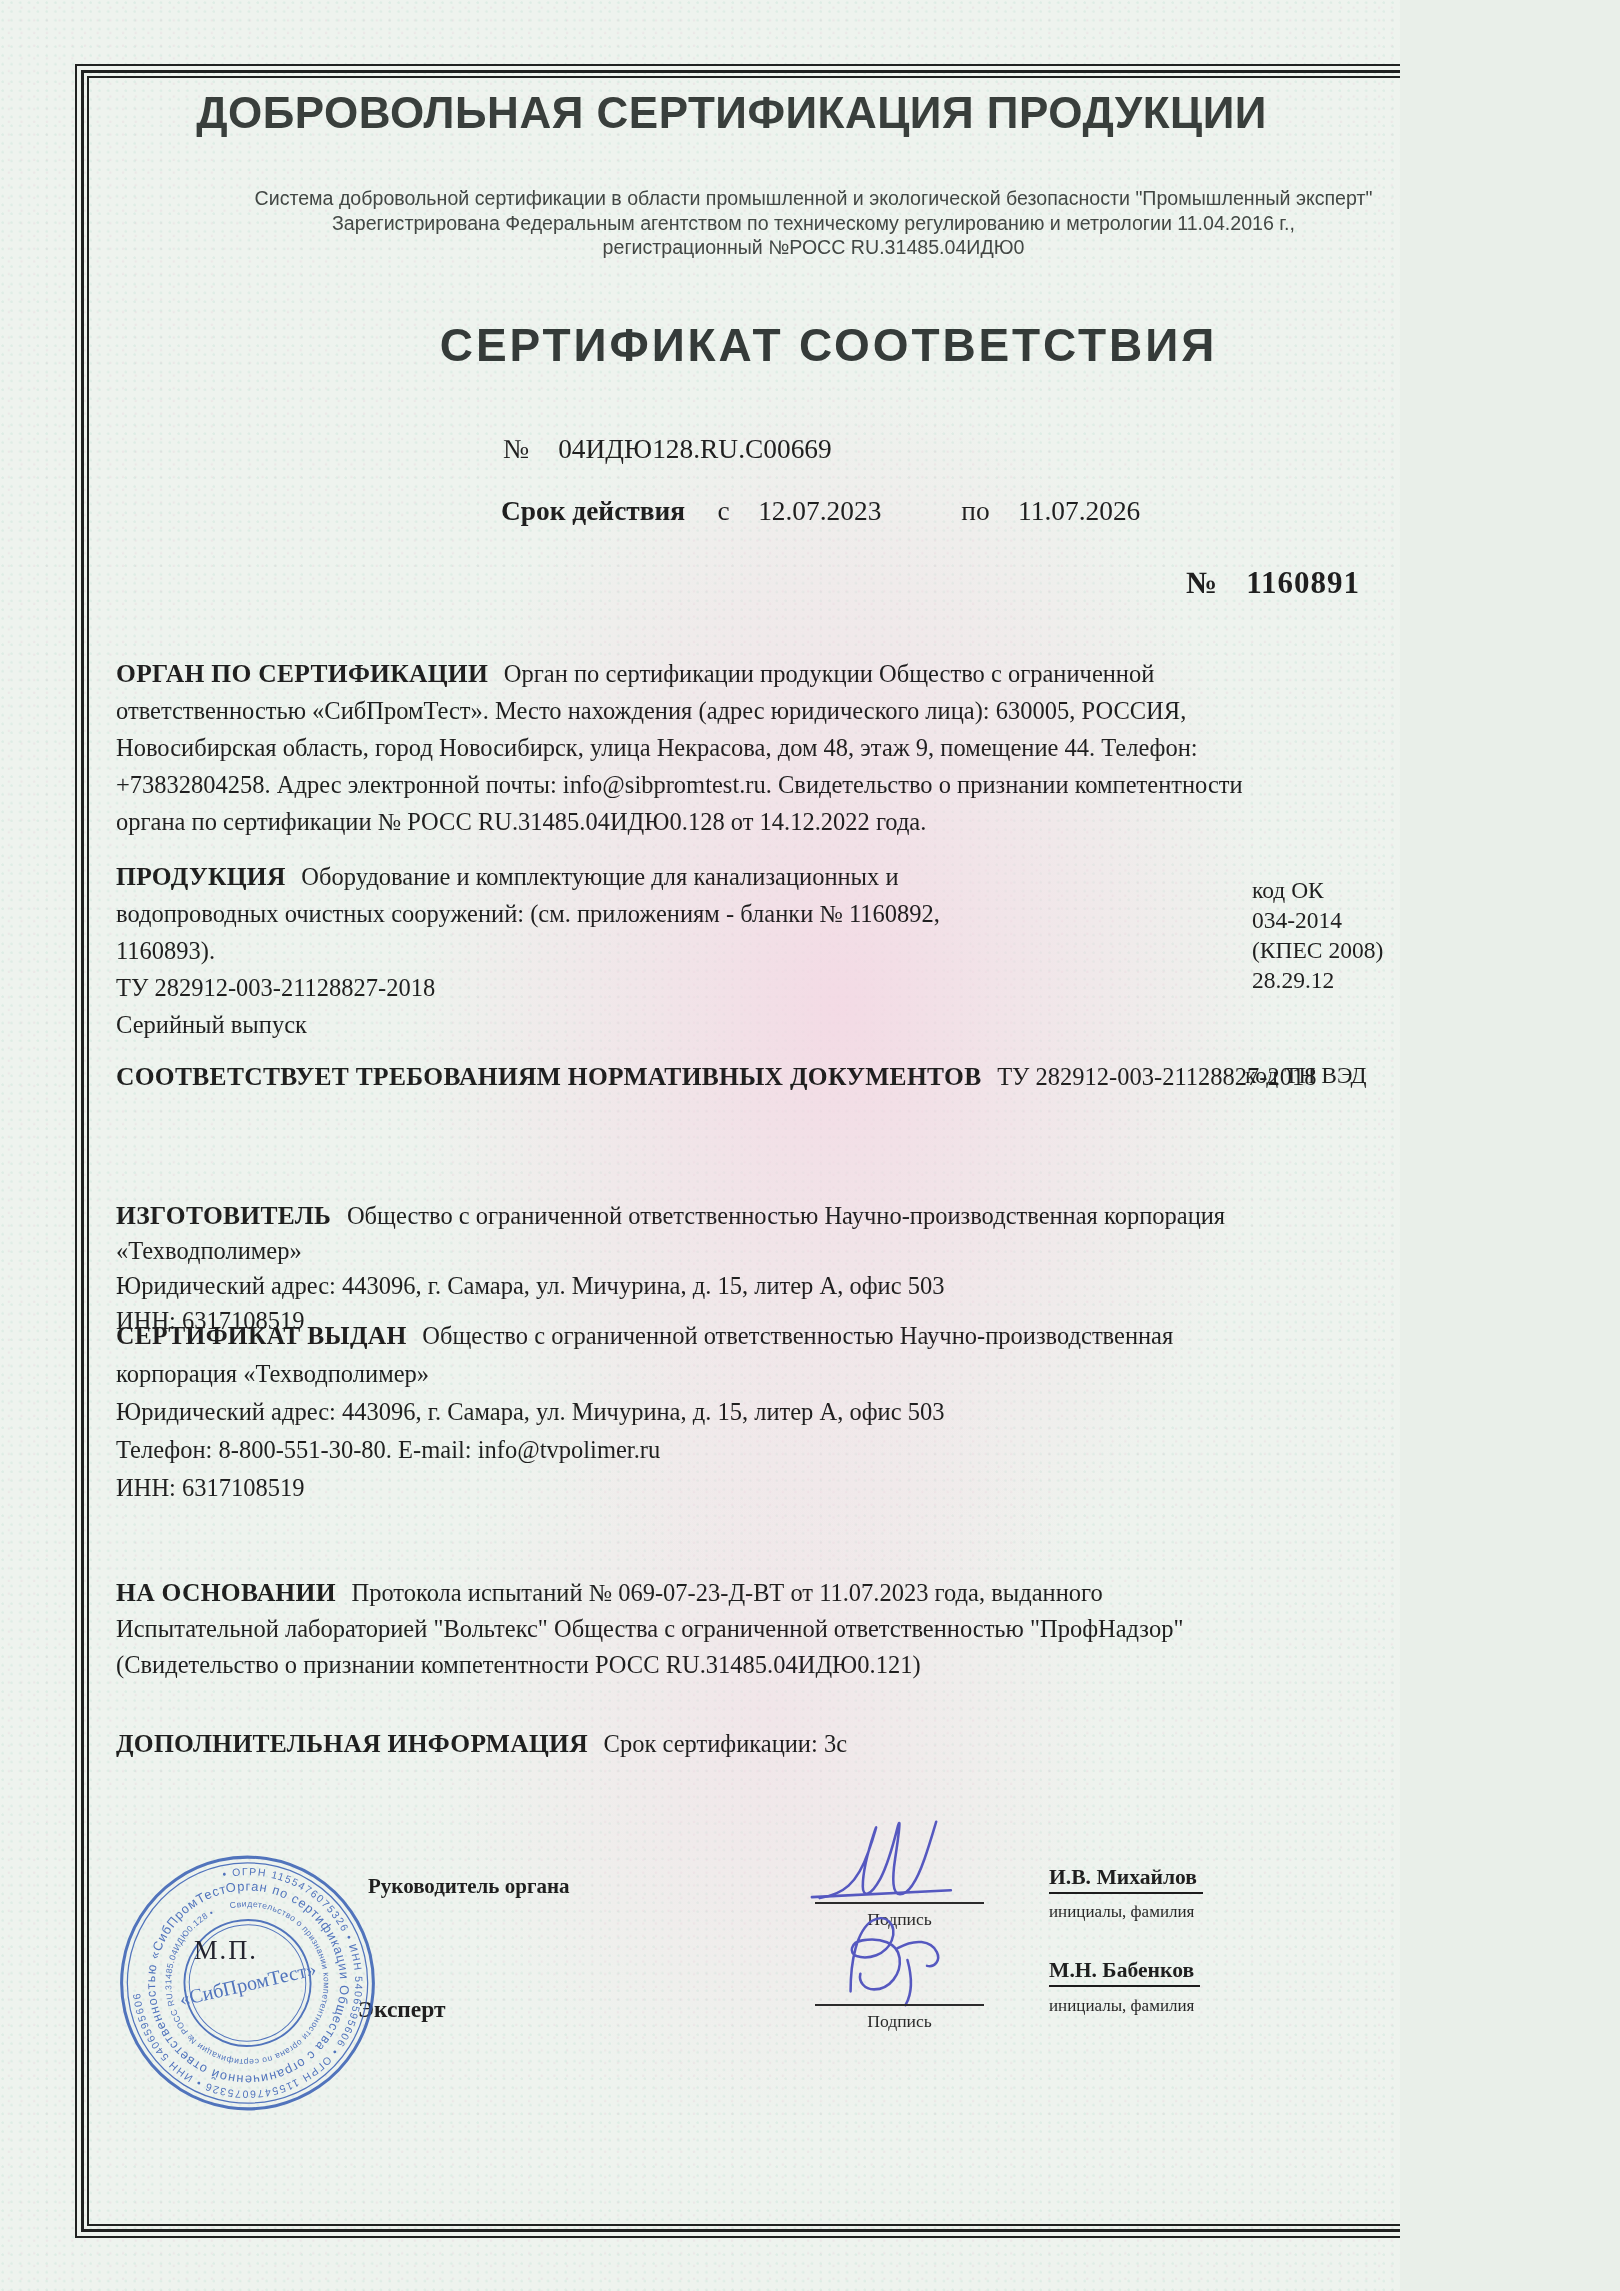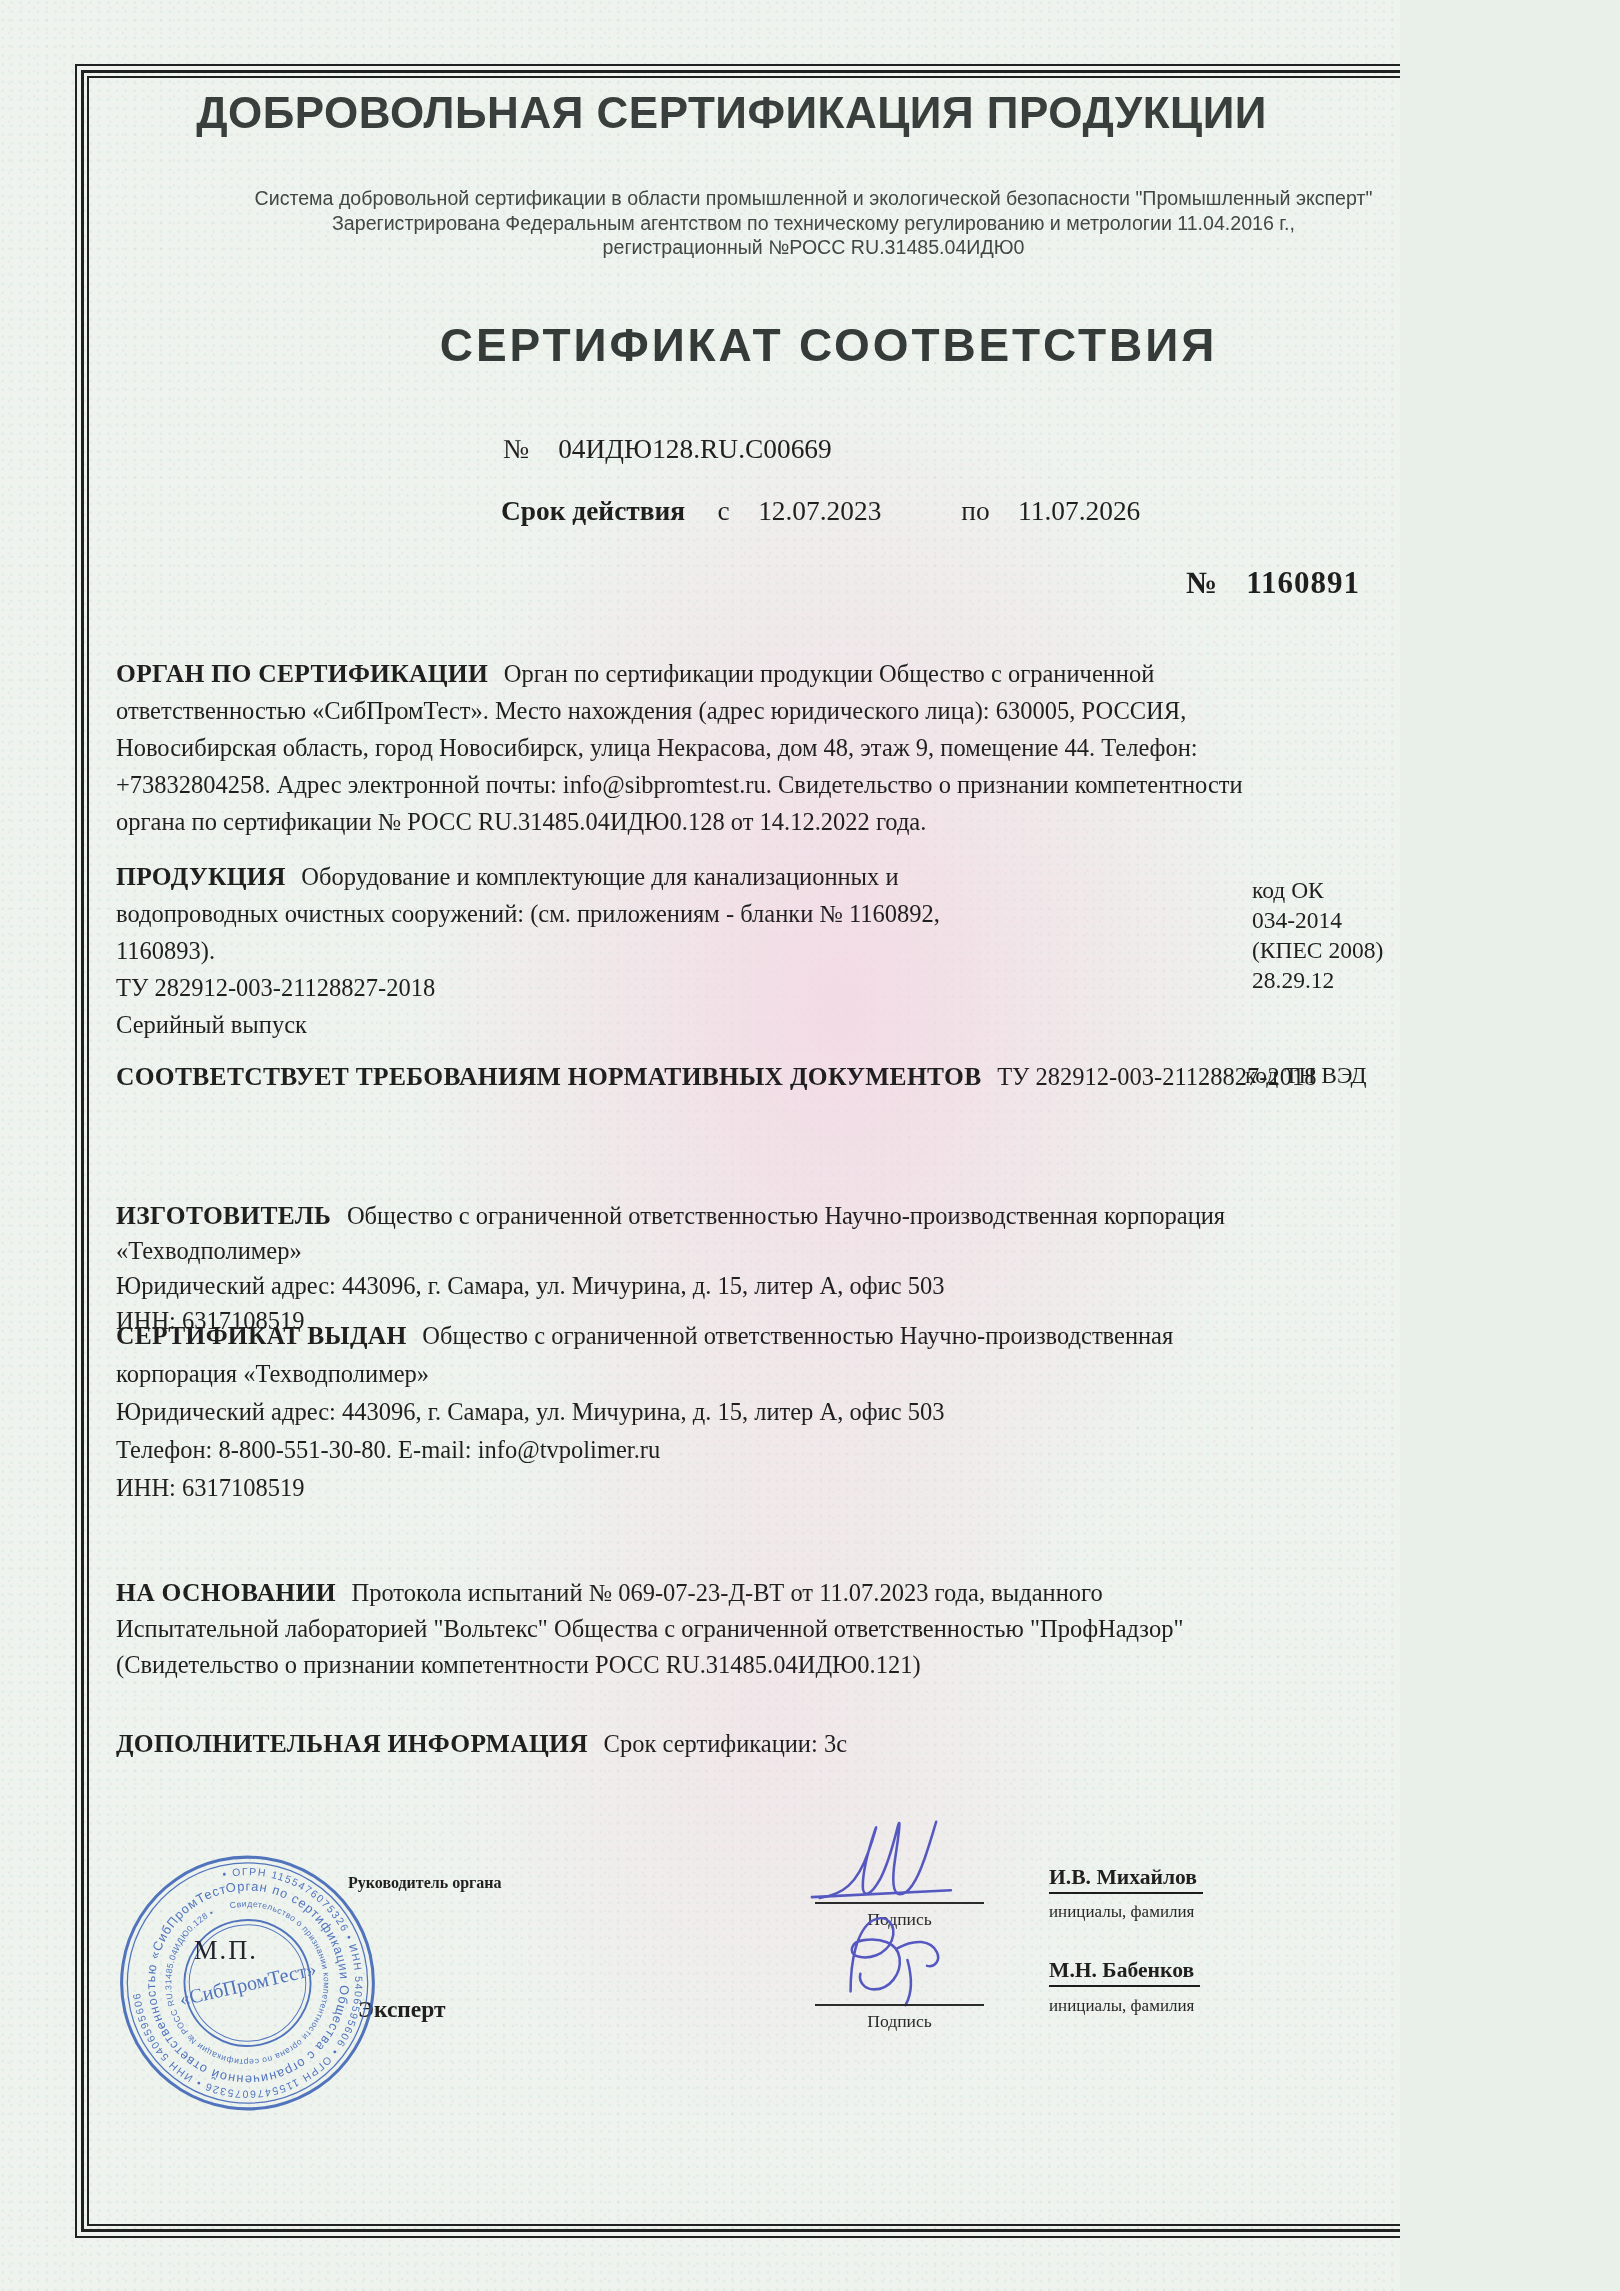--- a/index.html
+++ b/index.html
@@ -37,21 +37,21 @@
   .sec-organ{top:655px;}
   .sec-product{top:858px; width:1108px;}
   .code-ok{left:1252px; top:875px; font-size:23.5px; line-height:30px;}
   .sec-conformity{top:1057px; line-height:39px;}
   .code-tn{left:1245px; top:1062px; font-size:23.5px;}
   .sec-manufacturer{top:1198px; line-height:35px;}
   .sec-issued{top:1317px; line-height:38px;}
   .sec-basis{top:1575px; line-height:36px;}
   .sec-additional{top:1725px;}
 
-  .role1{left:348px; top:1874px; font-size:16px; font-weight:bold;}
+  .role1{left:368px; top:1874px; font-size:21px; font-weight:bold;}
   .role2{left:358px; top:1958px; font-size:23.5px; font-weight:bold;margin-top:38px;}
   .sigline{left:815px; width:169px; border-top:2px solid #2b2b2b; height:0;}
   .sigline.l1{top:1902px;} .sigline.l2{top:2004px;}
   .podpis{left:815px; width:169px; text-align:center; font-size:17.6px; color:#2a2a2a;}
   .podpis.p1{top:1909px;} .podpis.p2{top:2011px;}
   .name{left:1049px; font-size:21.6px; font-weight:bold; border-bottom:2.9px solid #1c1c1c; padding:0 5.9px 2px 0;}
   .name.n1{top:1865px;} .name.n2{top:1958px;}
   .namecap{left:1049px; font-size:17px; color:#272727;}
   .namecap.c1{top:1902px;} .namecap.c2{top:1996px;}
 

